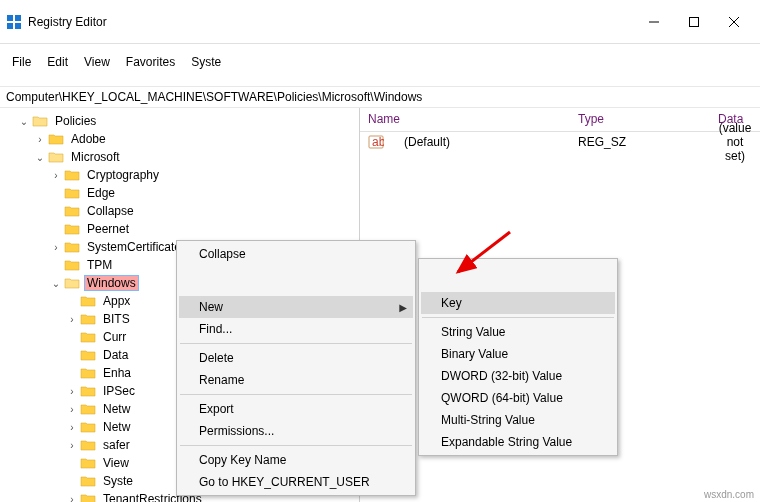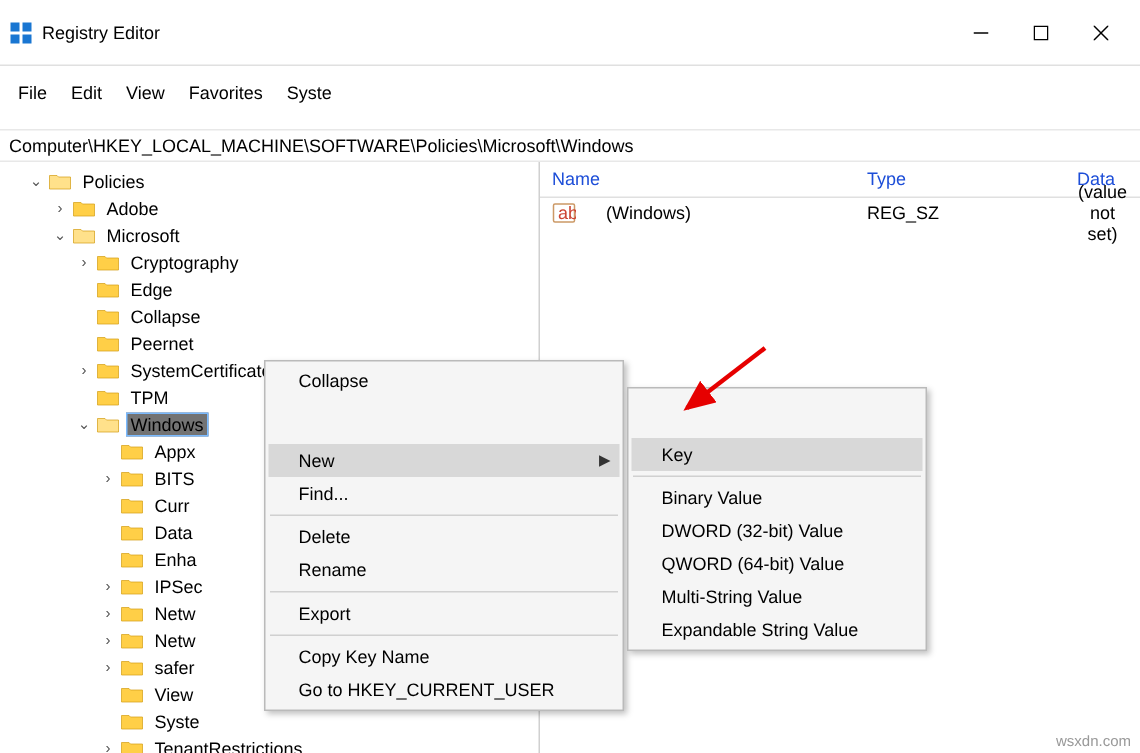--- a/index.html
+++ b/index.html
@@ -26,26 +26,26 @@
 .tree-pane { width: 360px; overflow: hidden; border-right: 1px solid #d0d0d0; padding-top: 4px; }
 .list-pane { flex: 1; overflow: hidden; }
 
 
 .tree { list-style: none; }
 .tree li { position: relative; }
 .tree-row { display: flex; align-items: center; height: 18px; white-space: nowrap; }
 .tree-row .exp { width: 12px; text-align: center; color: #555; font-size: 10px; cursor: default; }
 .tree-row .folder { width: 16px; height: 14px; margin: 0 4px 0 2px; display: inline-flex; }
 .tree-row .label { padding: 1px 3px; }
-.tree-row.selected .label { background: #737373; border: 1px solid #7abaff; padding: 0 2px; }
+.tree-row.selected .label { background: #fca5a5; border: 1px solid #7abaff; padding: 0 2px; }
 .indent { padding-left: 16px; }
 
 
 .list-header { display: flex; height: 24px; border-bottom: 1px solid #e0e0e0; }
-.list-header .col { padding: 4px 8px; text-align: left; font-weight: normal; color: #1d4ed8; }
+.list-header .col { padding: 4px 8px; text-align: left; font-weight: normal; color: #701a75; }
 .col-name { width: 210px; }
 .col-type { width: 140px; }
 .col-data { flex: 1; text-align: center; }
 
 
 .list-row { display: flex; align-items: center; height: 20px; }
 .list-row .cell { padding: 2px 8px; }
 .list-row .val-icon { width: 32px; height: 16px; margin-right: 4px; display: inline-flex; }
 
 
@@ -374,21 +374,21 @@
       <div class="col col-data">Data</div>
     </div>
     <div class="list-row">
       <div class="cell col-name" style="display:flex;align-items:center;">
         <span class="val-icon">
             <svg viewBox="0 0 16 16">
               <rect x="1" y="2" width="14" height="12" rx="1" fill="#fff" stroke="#c96"></rect>
               <text x="4" y="12" font-size="9" fill="#c43">ab</text>
             </svg>
           </span>
-        <span>(Windows)</span>
+        <span>(Default)</span>
       </div>
       <div class="cell col-type">REG_SZ</div>
       <div class="cell col-data">(value not set)</div>
     </div>
   </div>
 </div>
 
 <div class="context-menu cm1">
   <div class="item">
       <span>Collapse</span>
@@ -404,34 +404,40 @@
   <div class="item">
       <span>Delete</span>
     </div>
   <div class="item">
       <span>Rename</span>
     </div>
   <div class="sep"></div>
   <div class="item">
       <span>Export</span>
     </div>
+  <div class="item">
+      <span>Permissions...</span>
+    </div>
   <div class="sep"></div>
   <div class="item">
       <span>Copy Key Name</span>
     </div>
   <div class="item">
       <span>Go to HKEY_CURRENT_USER</span>
     </div>
 </div>
 
 <div class="context-menu cm2">
   <div class="item highlight">
       <span>Key</span>
     </div>
   <div class="sep"></div>
+  <div class="item">
+      <span>String Value</span>
+    </div>
   <div class="item">
       <span>Binary Value</span>
     </div>
   <div class="item">
       <span>DWORD (32-bit) Value</span>
     </div>
   <div class="item">
       <span>QWORD (64-bit) Value</span>
     </div>
   <div class="item">

